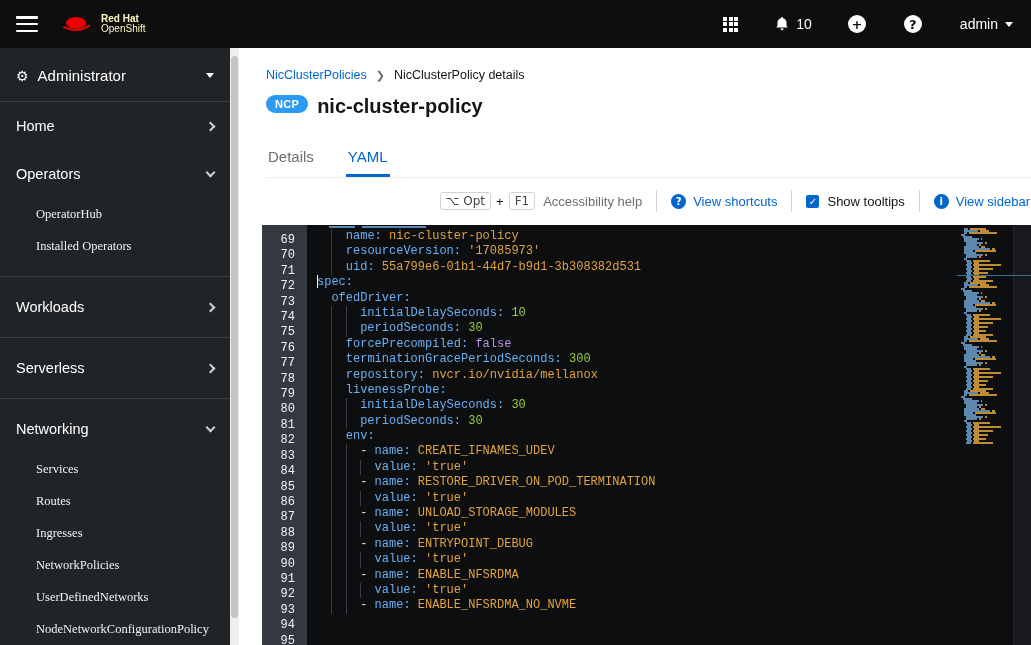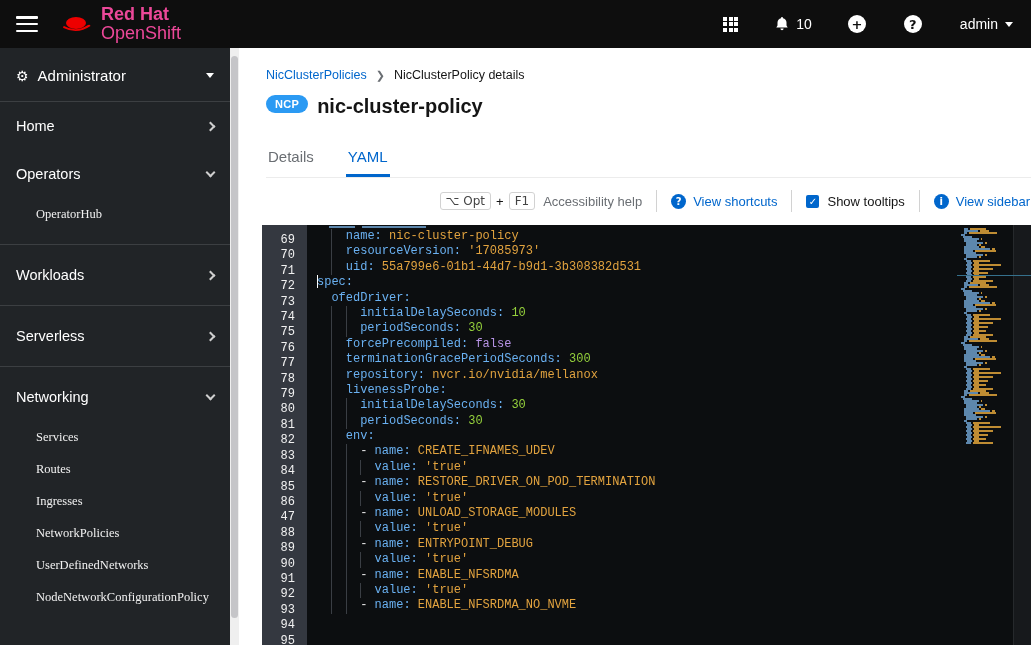--- a/index.html
+++ b/index.html
@@ -8,21 +8,21 @@
          font-family:"Liberation Sans","DejaVu Sans",sans-serif; }
 
   
   .masthead { position:absolute; top:0; left:0; right:0; height:48px; background:#0e0e0e;
               display:flex; align-items:center; }
   .burger { width:22px; height:16px; margin-left:16px; display:flex; flex-direction:column;
             justify-content:space-between; cursor:pointer; }
   .burger span { display:block; height:2.5px; background:#fff; border-radius:1px; }
   .brand { display:flex; align-items:center; margin-left:24px; }
   .fedora { width:30px; height:20px; margin-right:9px; }
-  .brand-text { color:#ec4899; line-height:1.05; font-size:18px; }
+  .brand-text { color:#fef9c3; line-height:1.05; font-size:10px; }
   .brand-text .b1 { font-weight:bold; }
   .mast-right { margin-left:auto; display:flex; align-items:center; }
   .grid-icon { display:grid; grid-template-columns:repeat(3,4px); grid-gap:1.5px; margin-right:36px; cursor:pointer; }
   .grid-icon i { width:4px; height:4px; background:#fff; display:block; }
   .bell-group { display:flex; align-items:center; margin-right:36px; cursor:pointer; }
   .bell-group svg { margin-right:6px; }
   .bell-count { color:#fff; font-size:14px; }
   .circle-btn { width:18px; height:18px; border-radius:50%; background:#fff; color:#0e0e0e;
                 font-size:13px; font-weight:bold; display:flex; align-items:center; justify-content:center;
                 margin-right:38px; cursor:pointer; font-family:"DejaVu Sans",sans-serif; }
@@ -165,20 +165,21 @@
       <div class="nav-item">
         <span>Home</span>
         <span class="chev right"></span>
       </div>
       <div class="nav-item">
         <span>Operators</span>
         <span class="chev down"></span>
       </div>
       <div class="sub-wrap">
         <div class="sub-item">OperatorHub</div>
+        <div class="sub-item">Installed Operators</div>
       </div>
       <hr class="nav-divider">
       <div class="nav-item">
         <span>Workloads</span>
         <span class="chev right"></span>
       </div>
       <hr class="nav-divider">
       <div class="nav-item">
         <span>Serverless</span>
         <span class="chev right"></span>
@@ -256,21 +257,21 @@
         <div>77</div>
         <div>78</div>
         <div>79</div>
         <div>80</div>
         <div>81</div>
         <div>82</div>
         <div>83</div>
         <div>84</div>
         <div>85</div>
         <div>86</div>
-        <div>47</div>
+        <div>87</div>
         <div>88</div>
         <div>89</div>
         <div>90</div>
         <div>91</div>
         <div>92</div>
         <div>93</div>
         <div>94</div>
         <div>95</div>
       </div>
     <div class="code" id="yaml-code">

